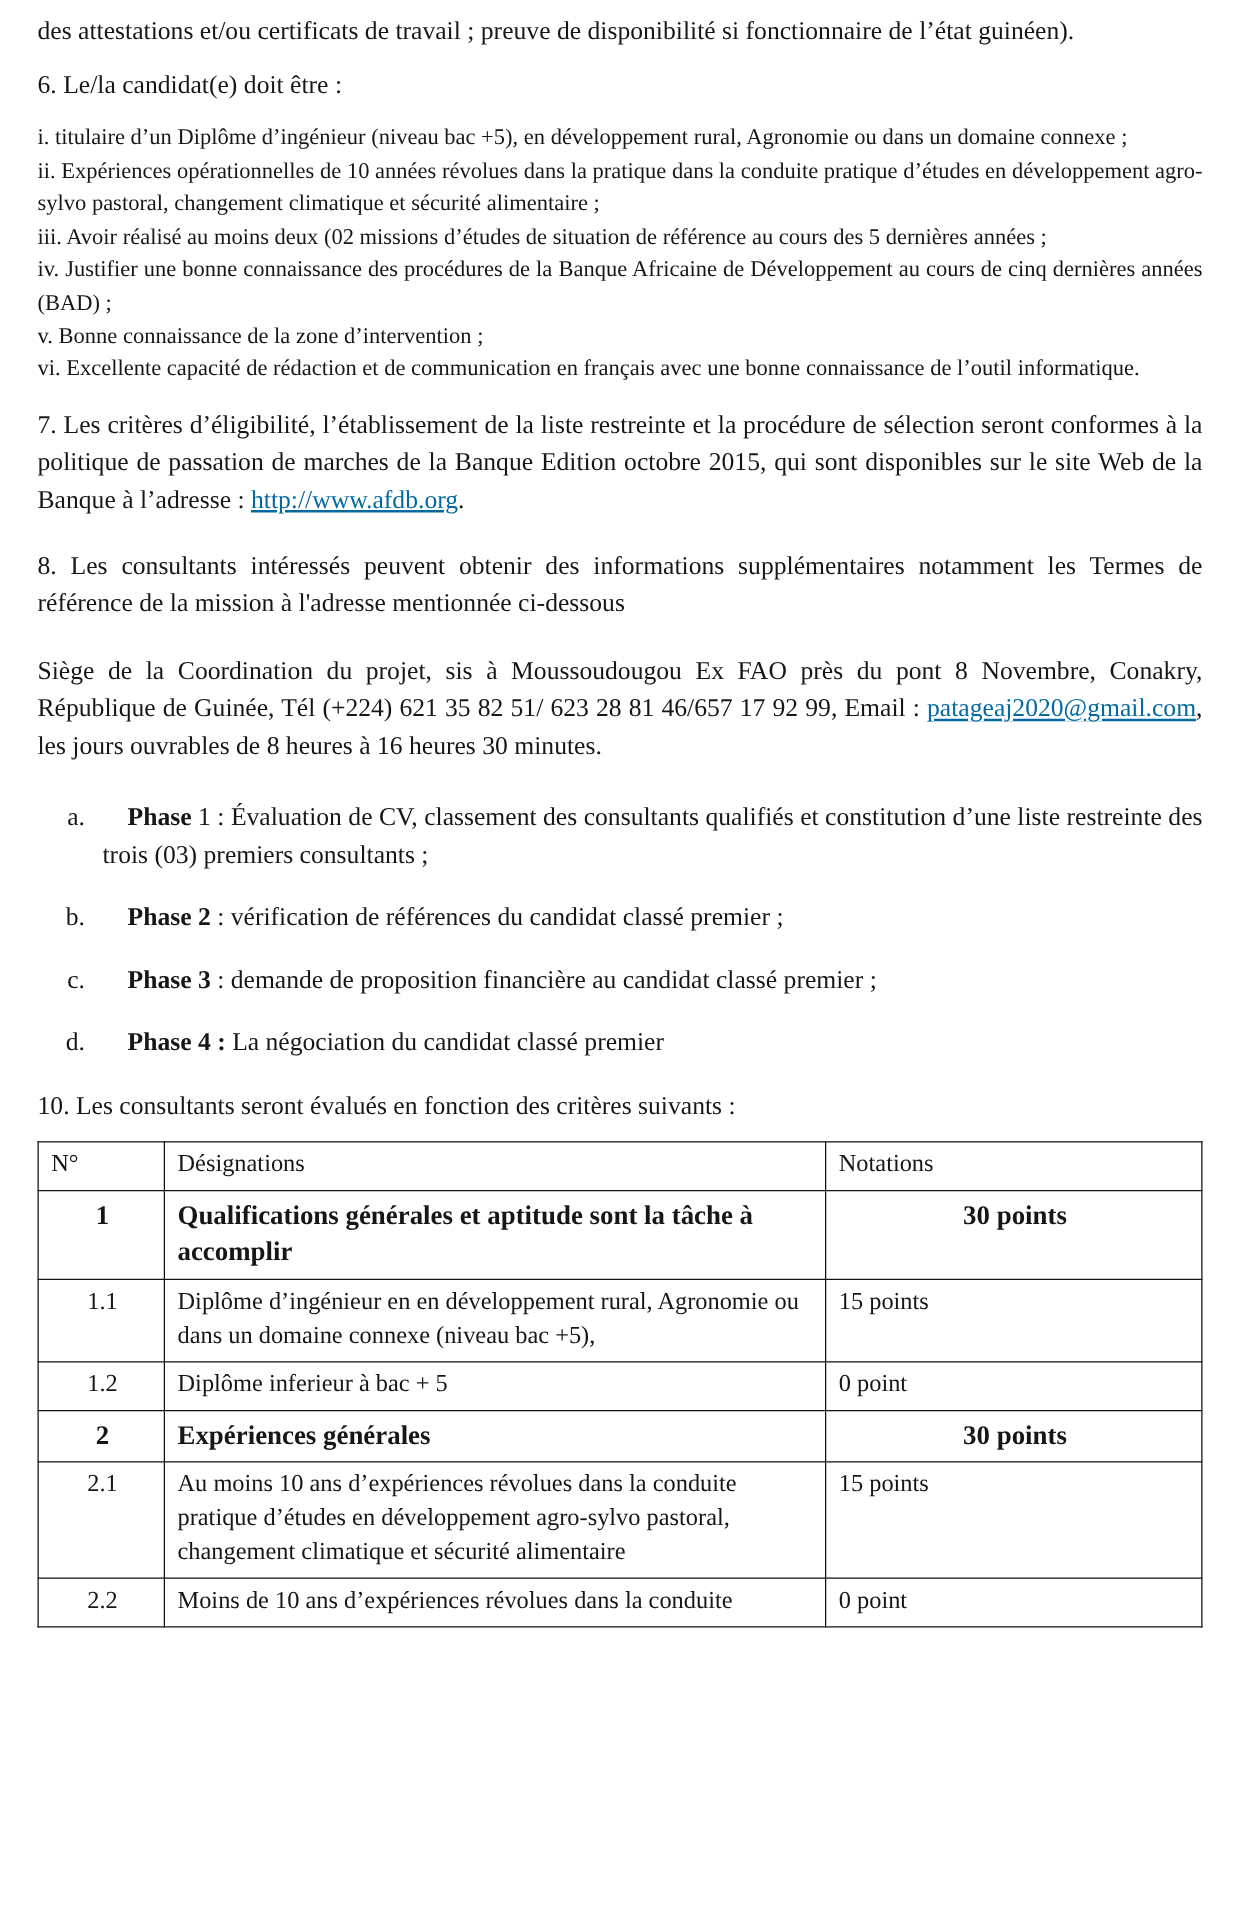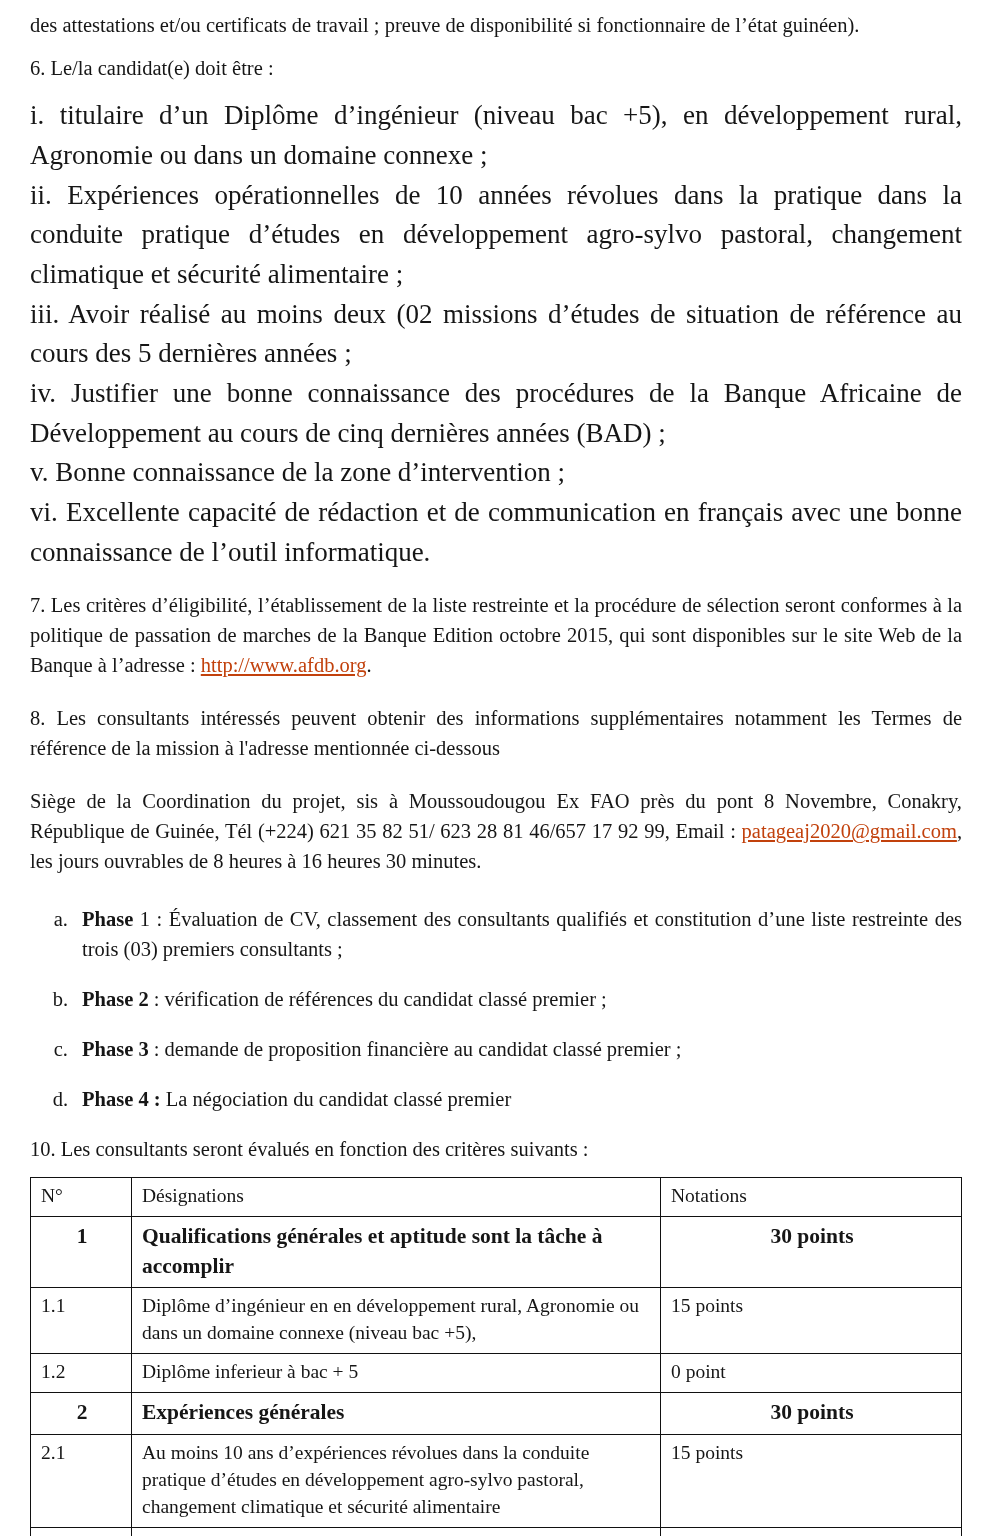--- a/index.html
+++ b/index.html
@@ -34,34 +34,34 @@
   .para {
     margin-bottom: 13px;
   }
   .tight {
     margin-bottom: 0;
   }
   .spacer-sm { height: 10px; }
   .spacer-md { height: 17px; }
 
   .roman-item {
-    font-size: 27px;
+    font-size: 18px;
     line-height: 1.47;
     text-align: justify;
     margin: 0;
     padding-left: 0;
   }
   .roman-item .marker {
     white-space: pre;
   }
   .list-block {
     margin-top: 2px;
   }
   a.link {
-    color: #c2410c;
+    color: #0369a1;
     text-decoration: underline;
   }
   .phases {
     margin: 0;
     padding: 0;
     list-style: none;
   }
   .phase-row {
     display: flex;
     align-items: flex-start;
@@ -77,37 +77,38 @@
     line-height: 1.47;
   }
   .phase-text {
     font-size: 20.5px;
     line-height: 1.47;
     flex: 1 1 auto;
     text-align: justify;
   }
   .phase-text b {
     font-weight: bold;
+    margin-left: 20px;
   }
   table.crit {
     width: 100%;
     border-collapse: collapse;
     margin-top: 6px;
     table-layout: fixed;
   }
   table.crit td {
     border: 1.6px solid #111;
     padding: 5px 8px 6px 10px;
     font-size: 19.5px;
     line-height: 1.38;
     vertical-align: top;
   }
   td.col-num {
     width: 82px;
-    text-align: left;
+    text-align: center;
   }
   td.col-des {
     width: auto;
   }
   td.col-not {
     width: 282px;
   }
   tr.section td {
     font-weight: bold;
     font-size: 21.5px;

